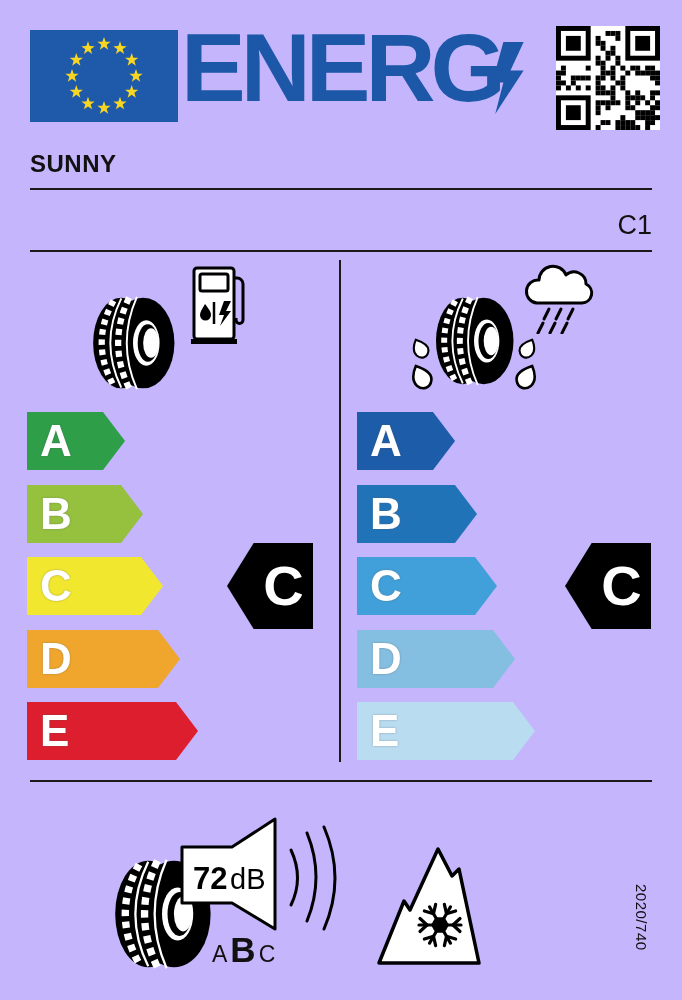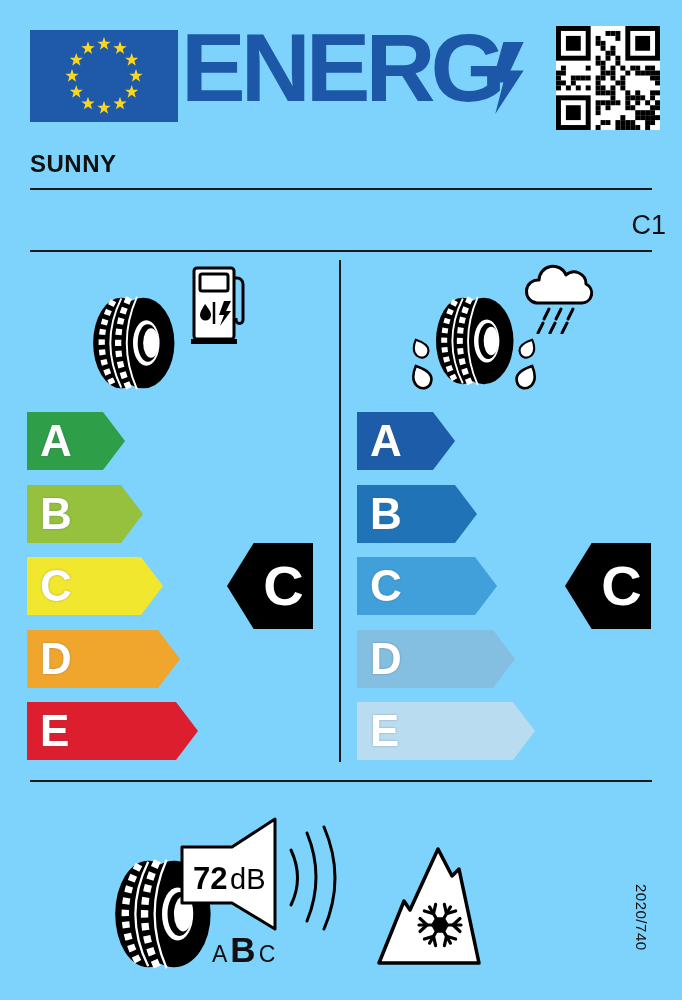--- a/index.html
+++ b/index.html
@@ -1,32 +1,32 @@
 <!DOCTYPE html>
 <html><head>
 <meta charset="utf-8">
 <style>
   html,body{margin:0;padding:0;background:#fff;}
-  #label{position:relative;width:682px;height:1000px;background:#7dd3fc;overflow:hidden;
+  #label{position:relative;width:682px;height:1000px;background:#c4b5fd;overflow:hidden;
          font-family:"Liberation Sans",sans-serif;color:#111;}
   .abs{position:absolute;}
 
   
   #flag{left:30px;top:30px;width:148px;height:92px;}
   #energ{left:181px;top:22px;font-size:97px;font-weight:bold;letter-spacing:-5px;
          color:#1C57A8;line-height:92px;white-space:nowrap;}
   #bolt{left:492px;top:42px;width:44px;height:72px;}
   #qr{left:556px;top:26px;width:104px;height:104px;}
 
   
   #brand{left:30px;top:150px;font-size:24px;font-weight:bold;letter-spacing:.5px;}
   .hline{left:30px;width:622px;height:2px;background:#1a1a1a;}
   #line1{top:188px;} #line2{top:250px;} #line3{top:780px;}
   #size{left:30px;top:200px;font-size:37px;letter-spacing:-1px;}
-  #tclass{right:16px;top:210px;font-size:27px;}
+  #tclass{right:30px;top:210px;font-size:27px;}
 
   
   #vdivider{left:339px;top:260px;width:2px;height:502px;background:#1a1a1a;}
   #tire-fuel{left:90px;top:284px;width:86px;height:118px;}
   #pump{left:191px;top:266px;width:54px;height:78px;}
   #tire-wet{left:408px;top:284px;width:134px;height:116px;overflow:visible;}
   #cloud{left:521px;top:262px;width:76px;height:72px;}
 
   .arrow{position:absolute;height:58px;line-height:58px;color:#fff;font-size:44px;
          font-weight:bold;padding-left:13px;box-sizing:border-box;

